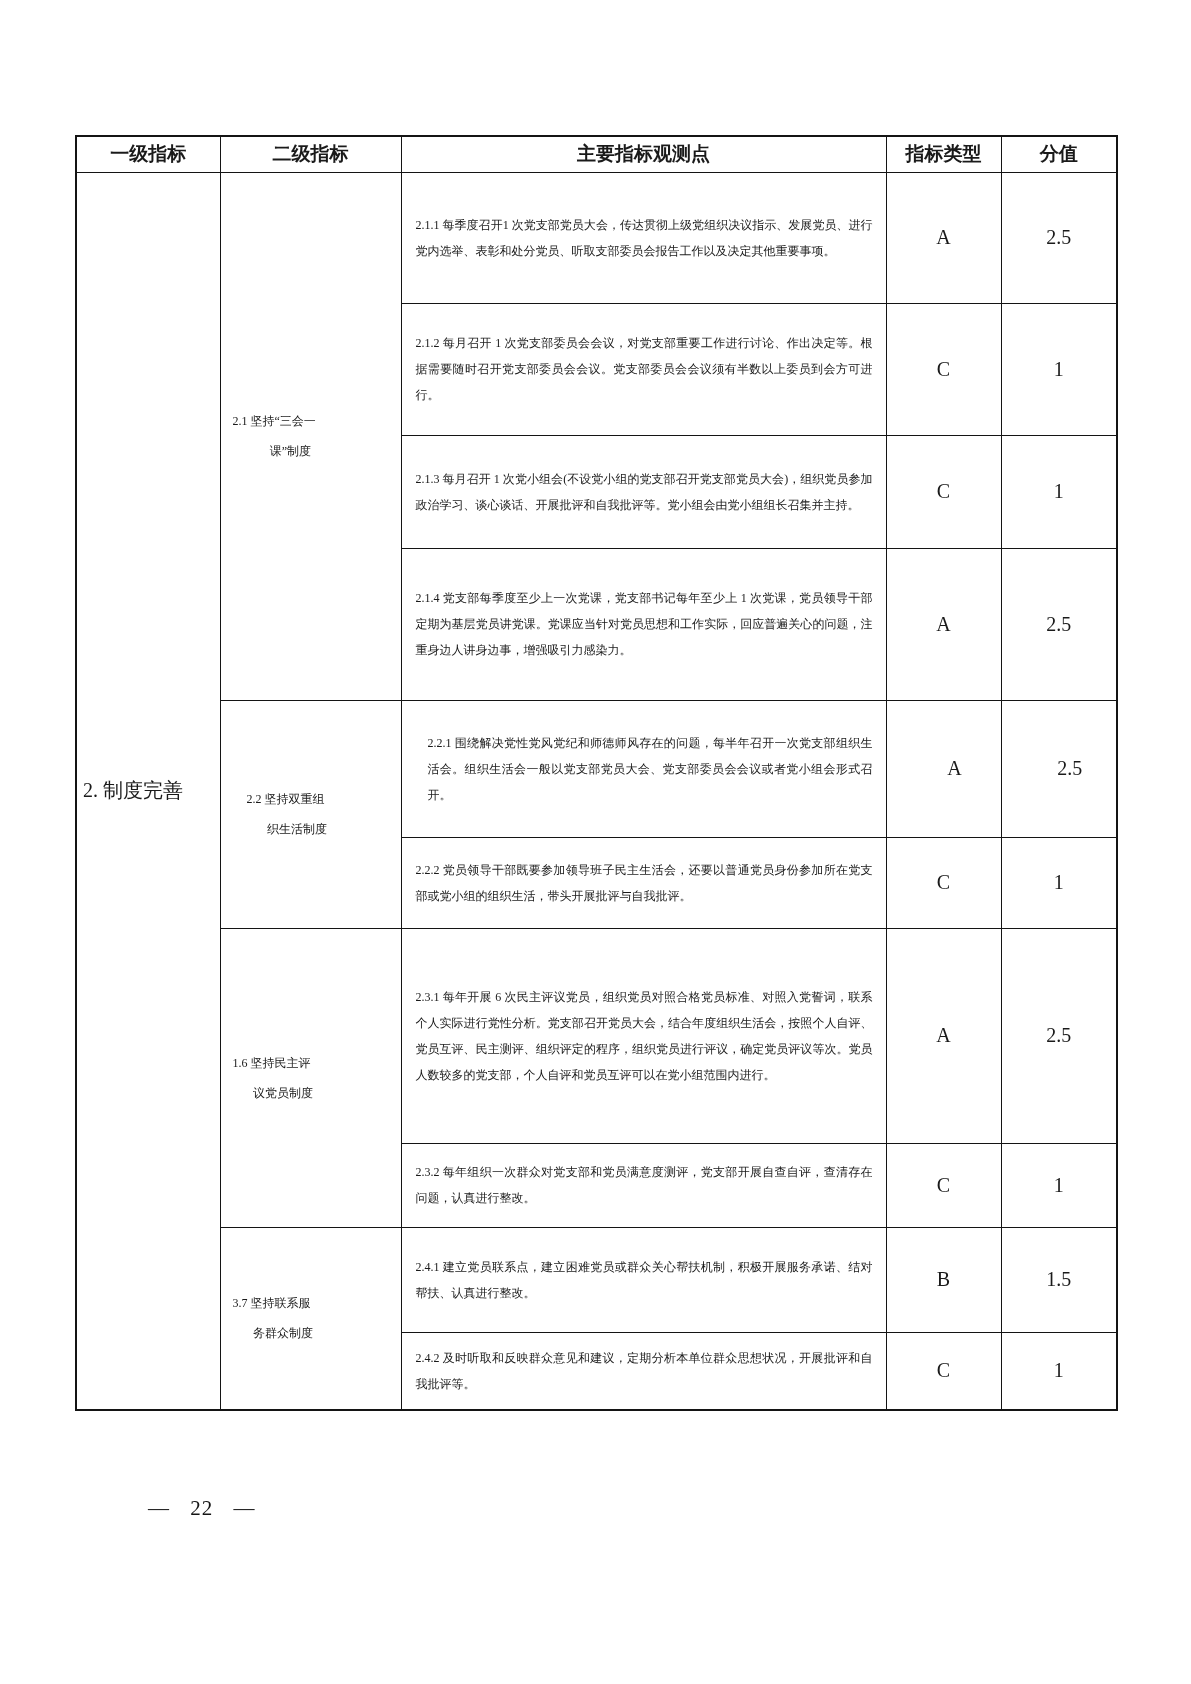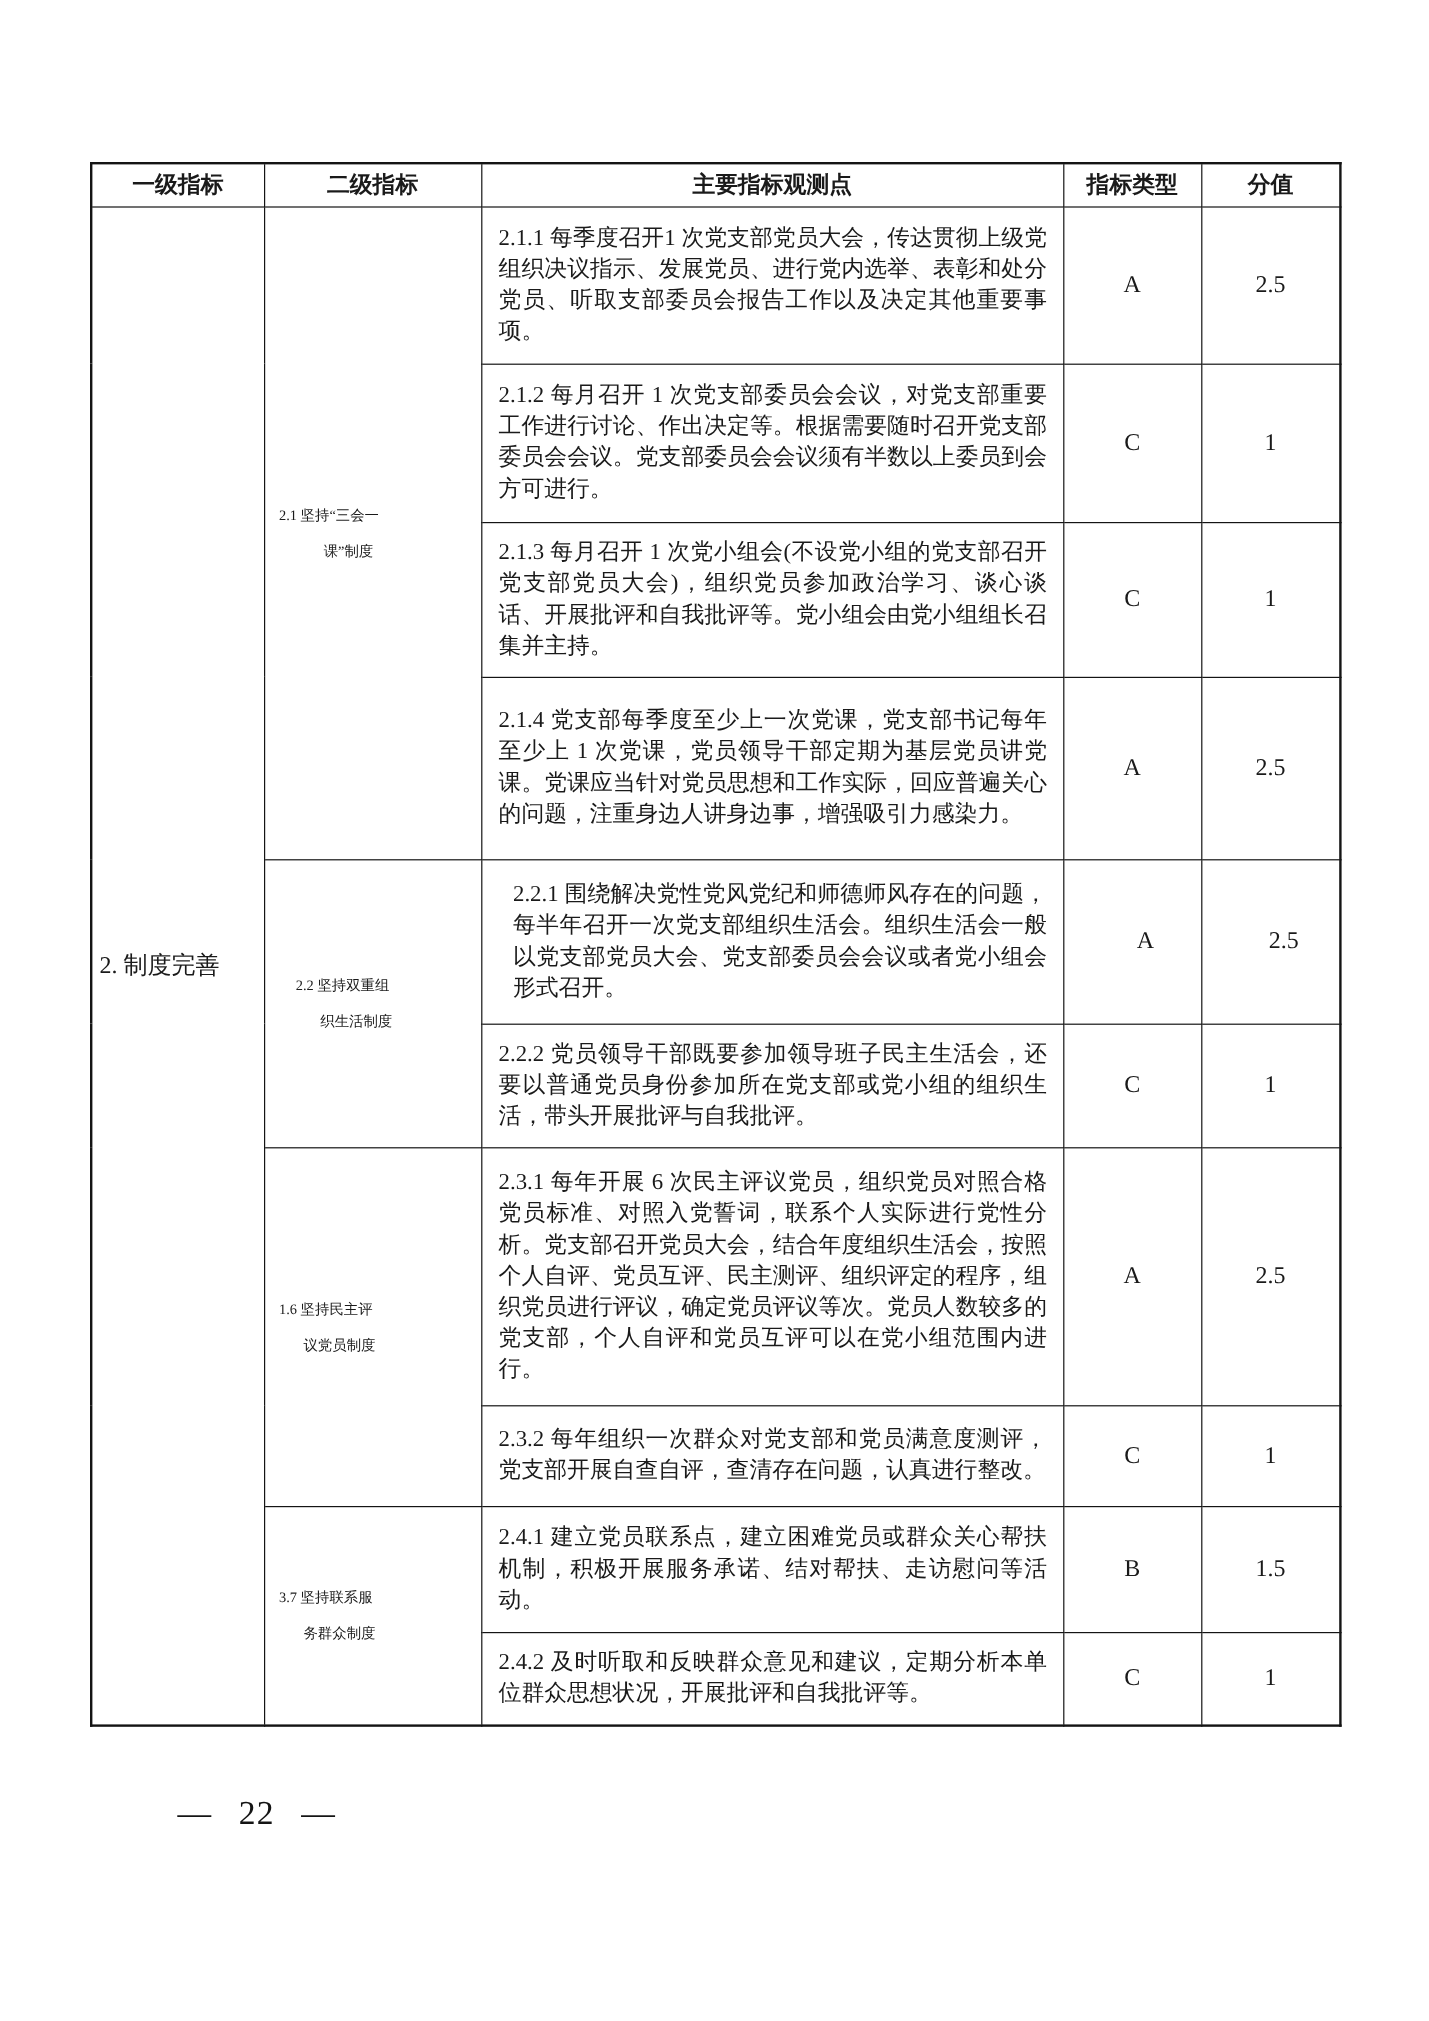--- a/index.html
+++ b/index.html
@@ -18,37 +18,37 @@
     border:1px solid #141414;
     vertical-align:middle;
     box-sizing:border-box;
   }
   th.hdr{
     font-family:"Liberation Sans","DejaVu Sans",sans-serif;
     font-weight:bold;font-size:19px;height:36px;text-align:center;
     padding:2px 0;
   }
   td.obs{
-    font-size:19px;line-height:26px;text-align:justify;
+    font-size:12px;line-height:26px;text-align:justify;
     padding:12px 13px 12px 14px;
   }
   td.typ,td.scr{
     text-align:center;font-size:20px;padding:0 4px;
   }
   td.lvl1{
     text-align:left;font-size:20px;padding:0 6px;
   }
   td.lvl2{
     font-size:12px;line-height:30px;padding:0 6px 0 12px;vertical-align:middle;
   }
   .l2line2{padding-left:1.7em;}
   .g0 .l2line2{padding-left:3.1em;}
   .pageno{
     position:absolute;left:148px;top:1496px;
-    font-size:28px;letter-spacing:1px;word-spacing:14px;
+    font-size:21px;letter-spacing:1px;word-spacing:14px;
     color:#141414;
   }
   
   tr.r0 td{height:131px;} tr.r1 td{height:132px;} tr.r2 td{height:113px;}
   tr.r3 td{height:152px;} tr.r4 td{height:137px;padding-left:26px;} tr.r5 td{height:91px;}
   tr.r6 td{height:215px;} tr.r7 td{height:84px;} tr.r8 td{height:105px;}
   tr.r9 td{height:76px;}
 </style>
 </head>
 <body>
@@ -124,21 +124,21 @@
       <tr class="r7">
         <td class="obs">2.3.2 每年组织一次群众对党支部和党员满意度测评，党支部开展自查自评，查清存在问题，认真进行整改。</td>
         <td class="typ">C</td>
         <td class="scr">1</td>
       </tr>
       <tr class="r8">
         <td class="lvl2" rowspan="2">
           <div class="l2line1">3.7 坚持联系服</div>
           <div class="l2line2">务群众制度</div>
         </td>
-        <td class="obs">2.4.1 建立党员联系点，建立困难党员或群众关心帮扶机制，积极开展服务承诺、结对帮扶、走访慰问等活动。</td>
+        <td class="obs">2.4.1 建立党员联系点，建立困难党员或群众关心帮扶机制，积极开展服务承诺、结对帮扶、认真进行整改。</td>
         <td class="typ">B</td>
         <td class="scr">1.5</td>
       </tr>
       <tr class="r9">
         <td class="obs">2.4.2 及时听取和反映群众意见和建议，定期分析本单位群众思想状况，开展批评和自我批评等。</td>
         <td class="typ">C</td>
         <td class="scr">1</td>
       </tr>
     </tbody>
   </table>

